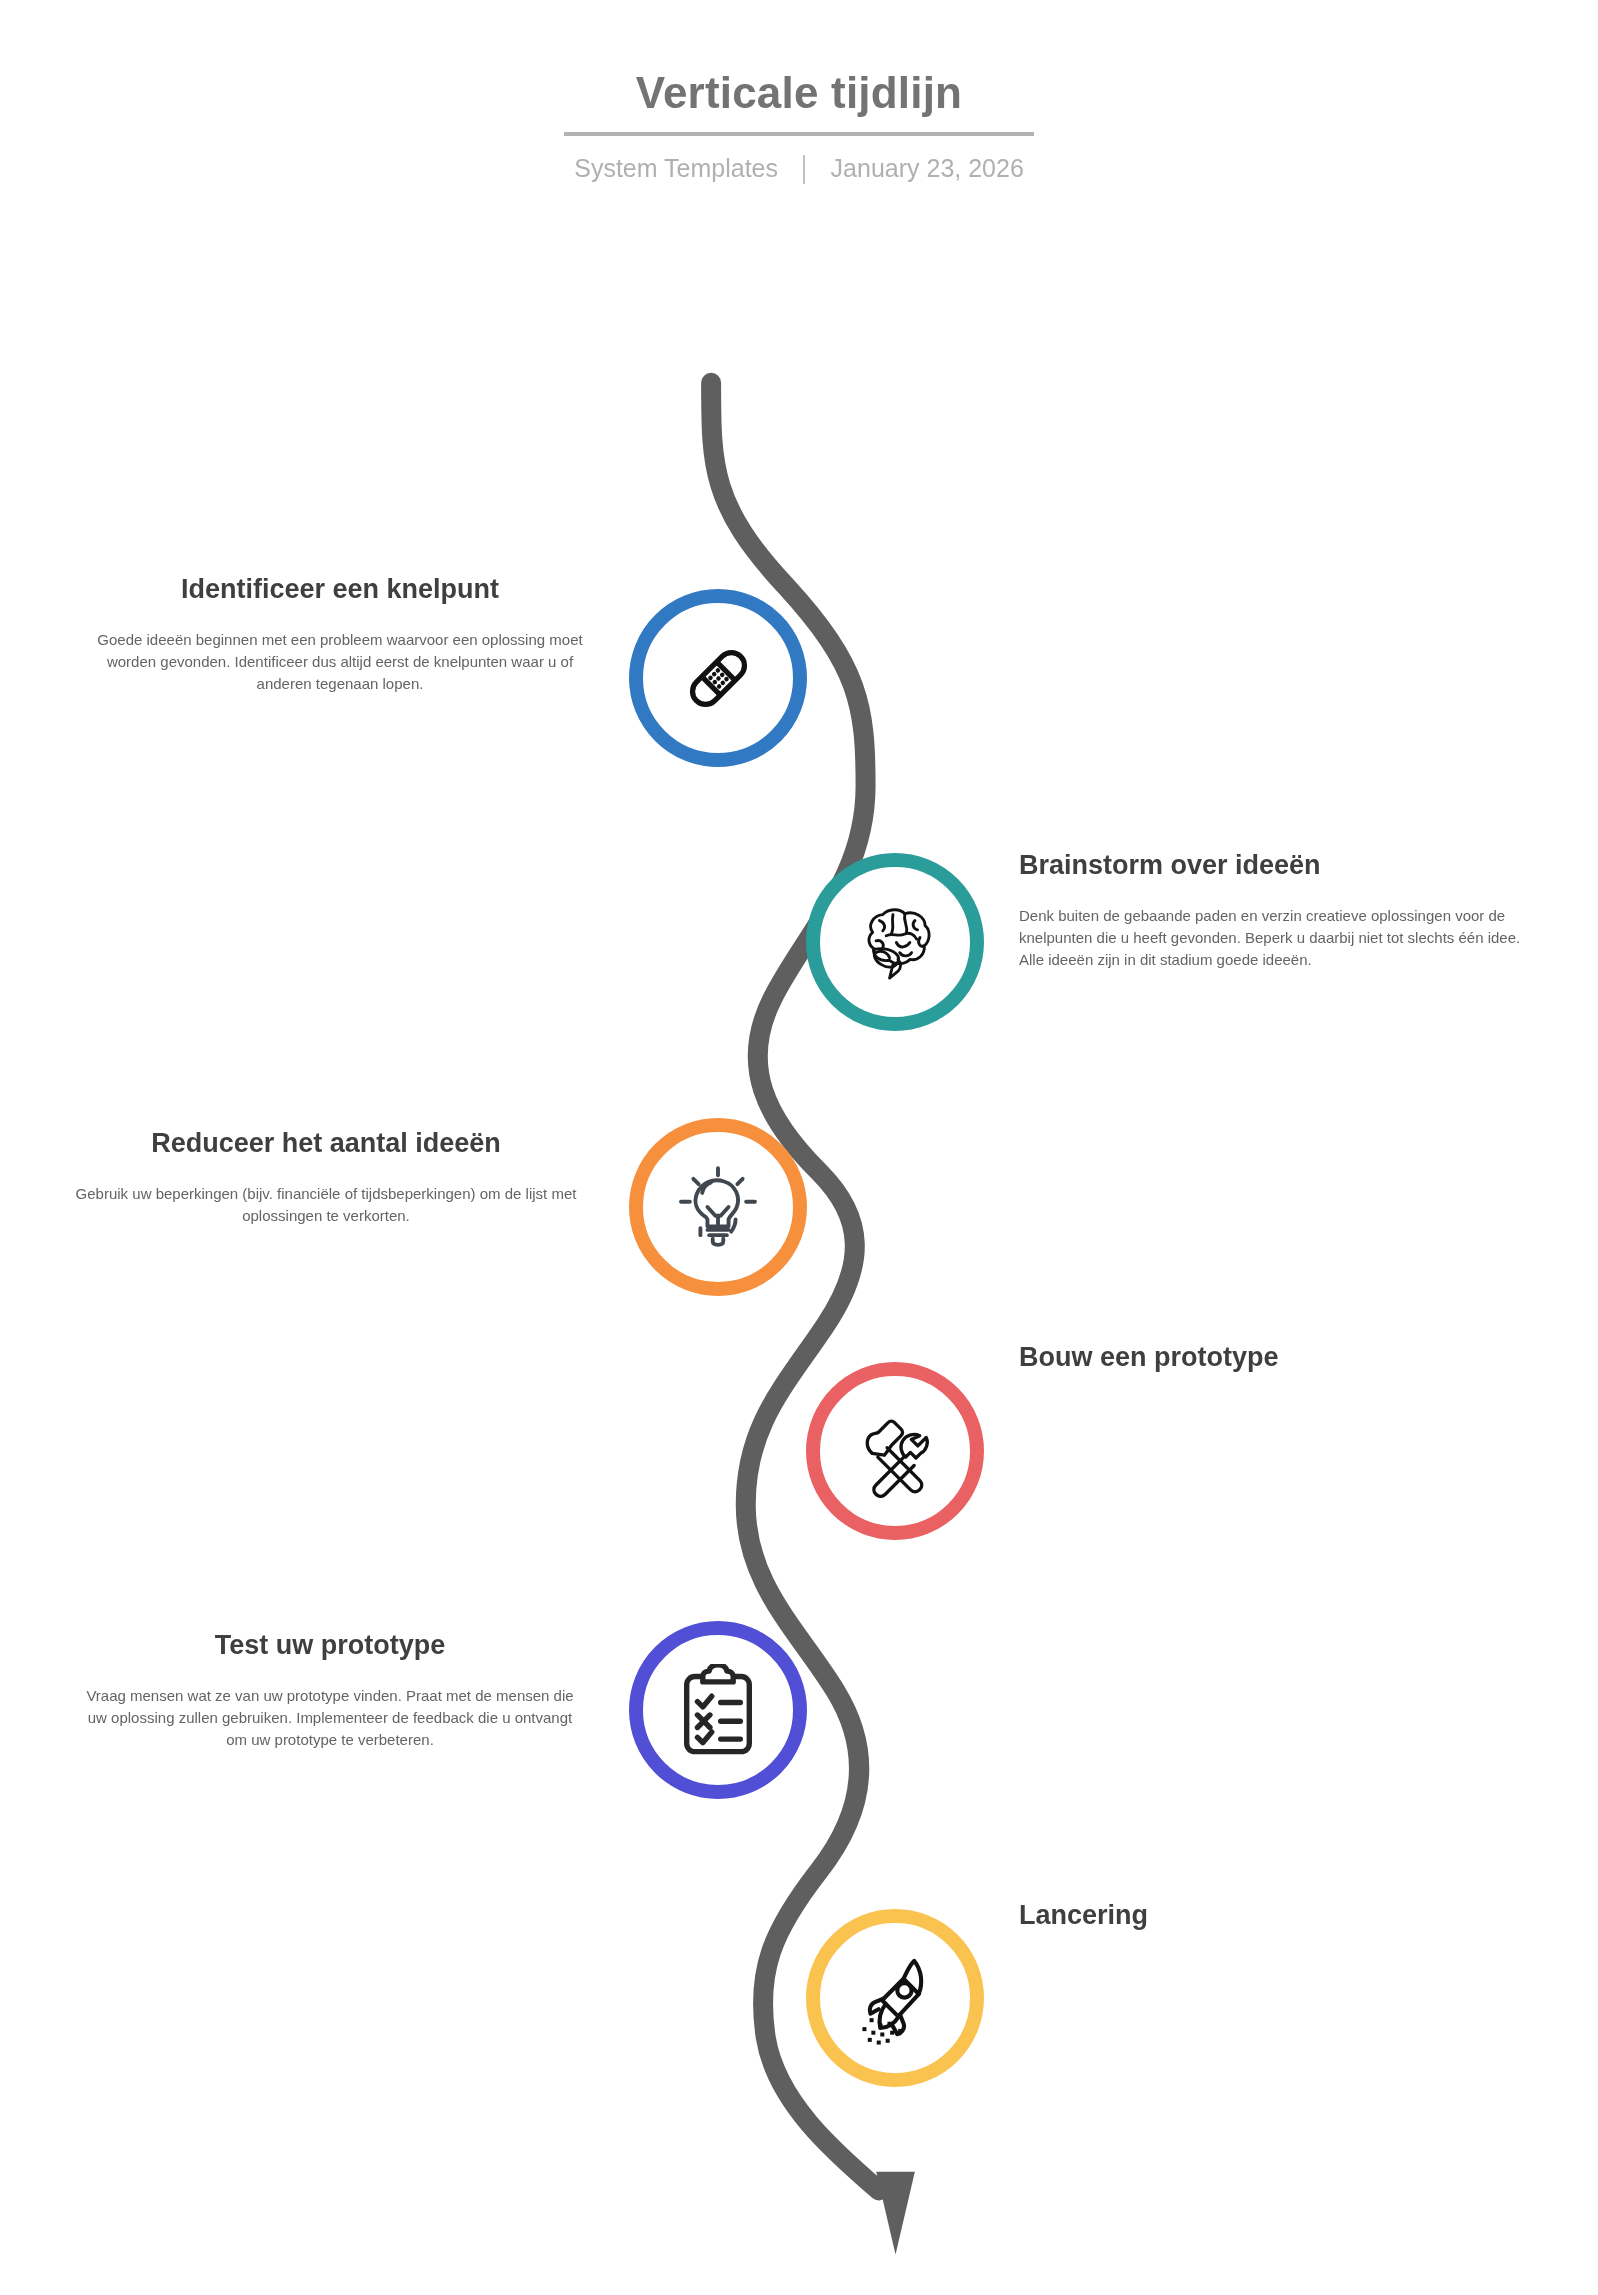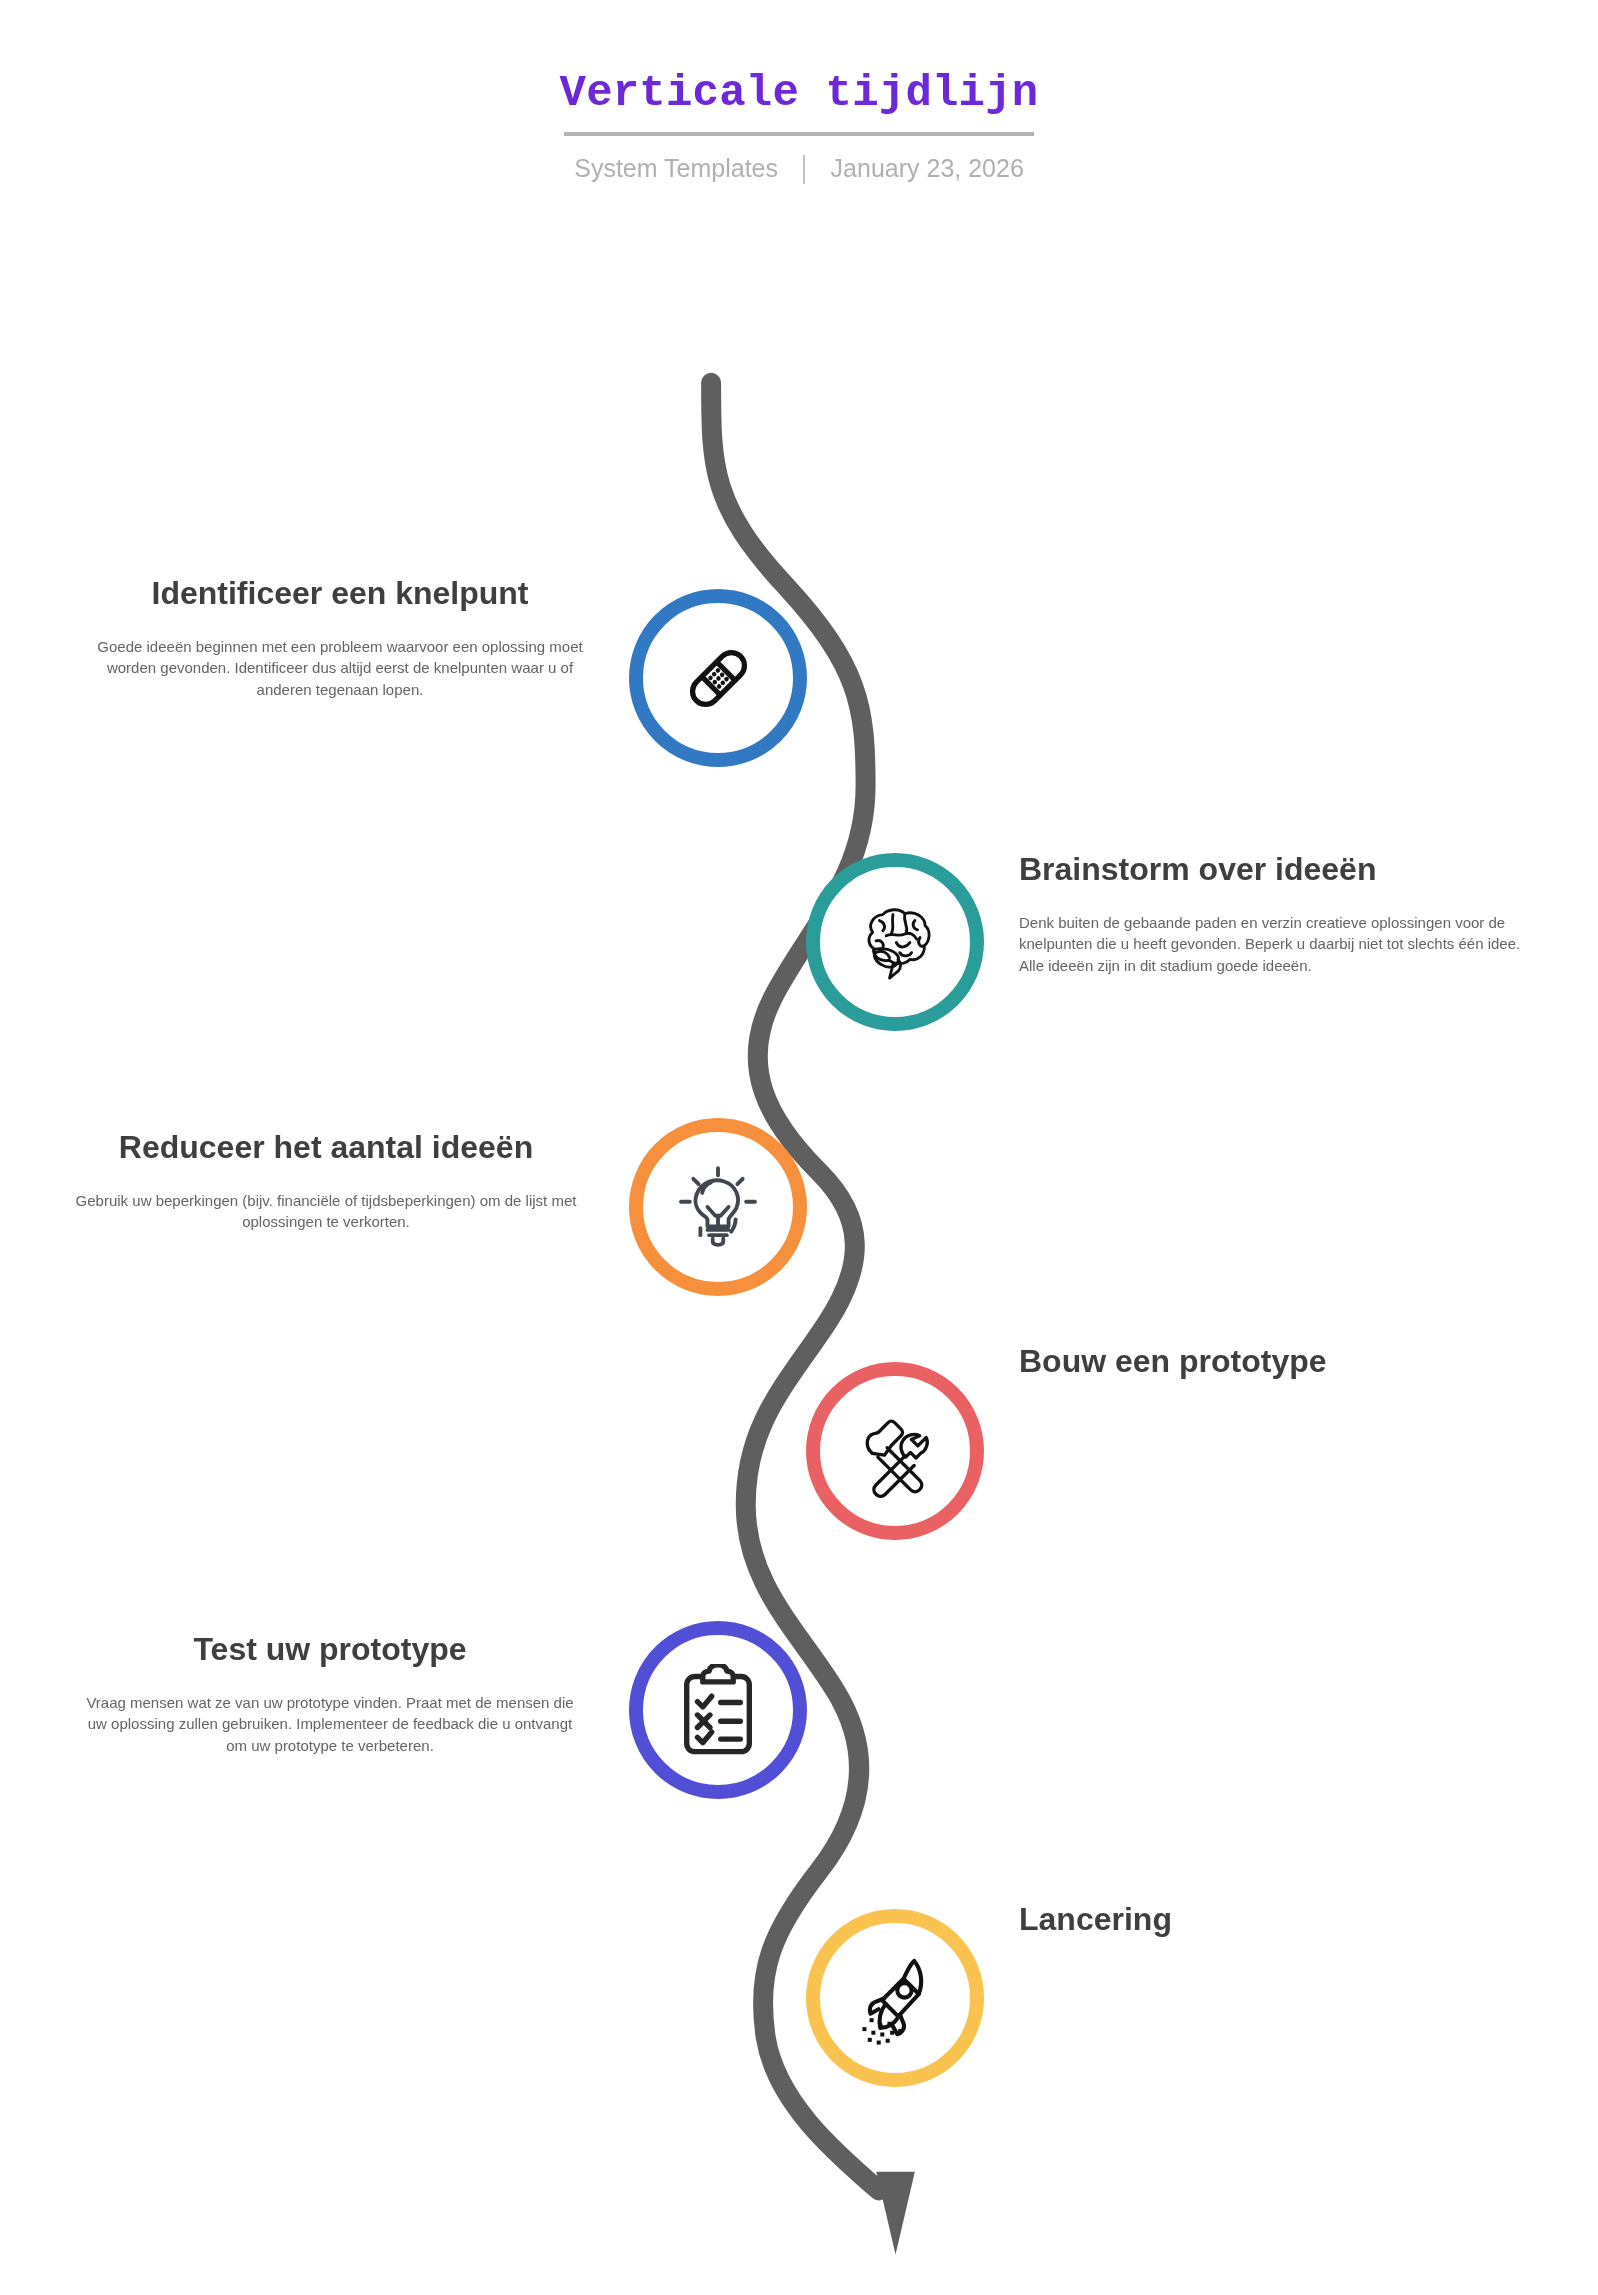--- a/index.html
+++ b/index.html
@@ -5,22 +5,22 @@
   html,body{margin:0;padding:0;}
   body{
     width:1598px;height:2295px;
     background:#ffffff;
     font-family:"Liberation Sans","DejaVu Sans",sans-serif;
     position:relative;overflow:hidden;
   }
   
   .header{position:absolute;left:0;top:0;width:1598px;text-align:center;}
   .title{
-    font-size:44px;font-weight:bold;color:#6d28d9;
-    letter-spacing:0.2px;margin:0;padding-top:71px;line-height:1;font-family:Liberation Mono, monospace;
+    font-size:44px;font-weight:bold;color:#737373;
+    letter-spacing:0.2px;margin:0;padding-top:71px;line-height:1;
   }
   .title-rule{
     width:470px;height:3.3px;background:#b3b3b3;
     margin:17.3px auto 0 auto;
   }
   .subtitle{
     margin:18.6px auto 0 auto;
     font-size:25px;color:#b0b0b0;
     display:flex;justify-content:center;align-items:center;gap:8px;
   }
@@ -33,21 +33,21 @@
   
   .node{
     position:absolute;width:178px;height:178px;border-radius:50%;
     background:#ffffff;box-sizing:border-box;
     display:flex;align-items:center;justify-content:center;
   }
   .node svg{display:block;}
   
   .block{position:absolute;width:506px;}
   .block h3{
-    margin:0;font-size:32px;font-weight:bold;color:#3f3f3f;
+    margin:0;font-size:27px;font-weight:bold;color:#3f3f3f;
     line-height:1.25;
   }
   .block p{
     margin:22.6px 0 0 0;font-size:15px;color:#646464;
     line-height:1.44;
   }
   .block.left{text-align:center;}
   .block.right{}
 </style>
 </head>

